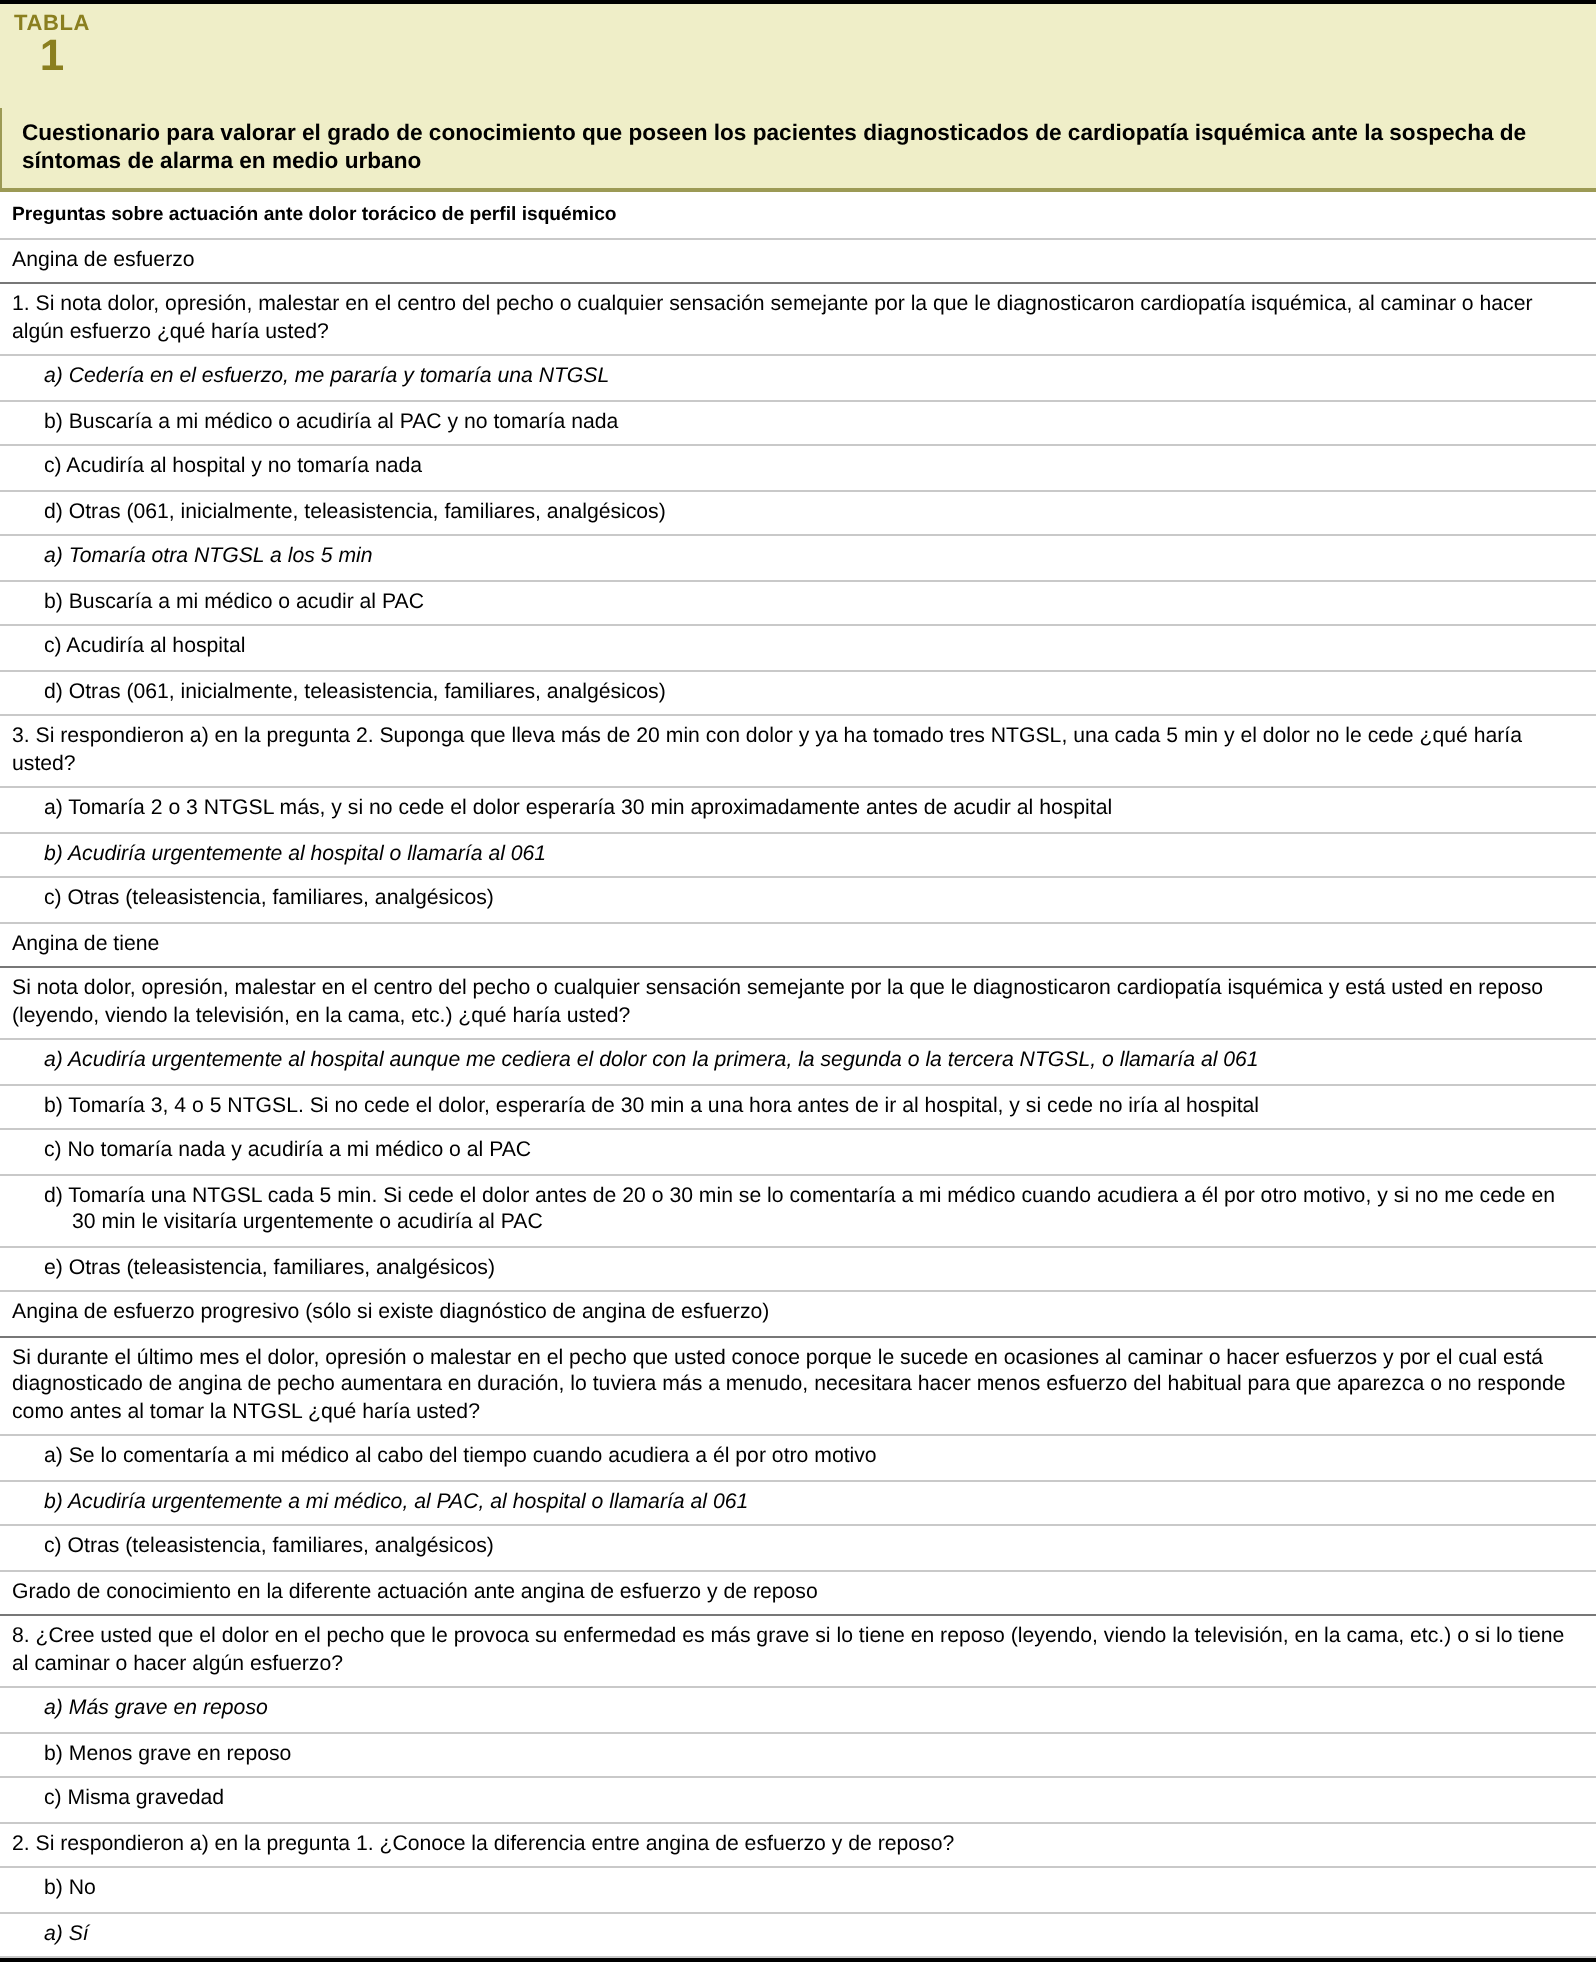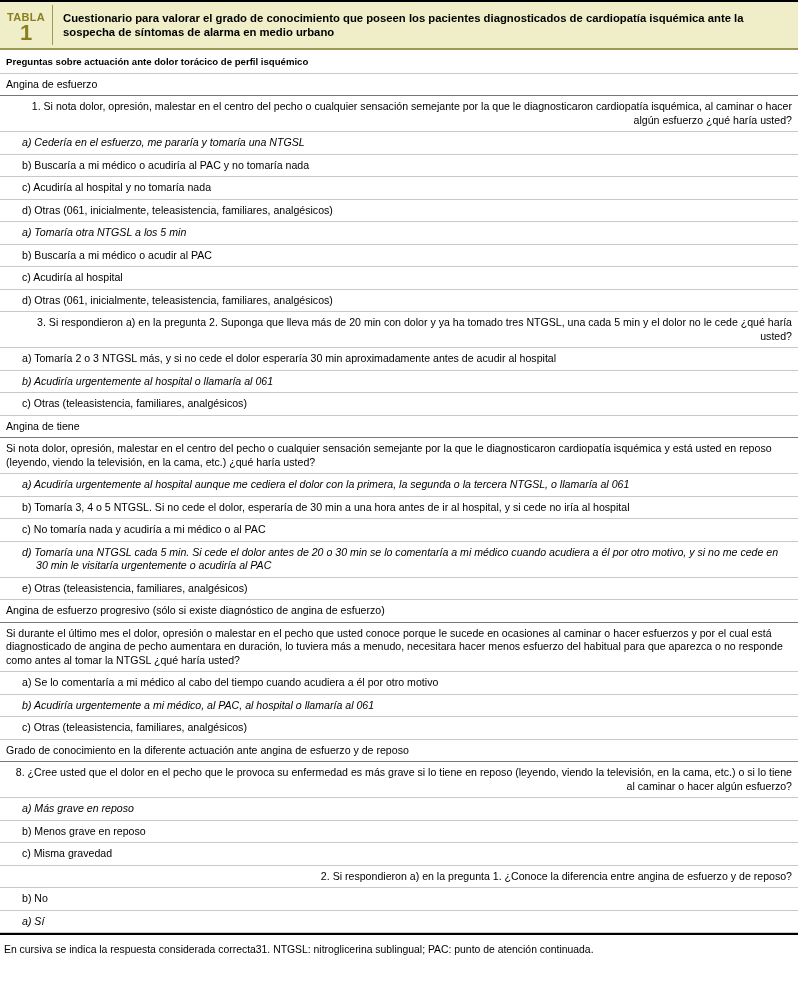--- a/index.html
+++ b/index.html
@@ -14,25 +14,26 @@
   }
   .page {
     width: 798px;
     box-sizing: border-box;
     padding: 0;
   }
 
   
   .table-header {
     display: flex;
-    align-items: center;
+    align-items: flex-start;
     background: #efeec8;
     border-top: 2px solid #000;
     border-bottom: 2px solid #9c9a55;
     min-height: 46px;
+    flex-direction: column;
   }
   .table-number-box {
     width: 52px;
     flex: 0 0 52px;
     background: #efeec8;
     text-align: center;
     padding-top: 4px;
     box-sizing: border-box;
   }
   .table-number-label {
@@ -79,36 +80,34 @@
   }
   .row.subhead {
     font-weight: bold;
     font-size: 9.6px;
     border-bottom: 1px solid #c9c9c9;
     padding-top: 5px;
     padding-bottom: 4px;
   }
   .row.question {
     font-weight: normal;
-    text-align: right;
   }
   .row.answer {
     padding-left: 22px;
   }
   .row.answer.correct {
     font-style: italic;
   }
   .row.intro {
     font-weight: normal;
   }
   .hang {
     display: block;
     padding-left: 14px;
     text-indent: -14px;
-    font-style: italic;
   }
 
   
   .footnote {
     font-size: 10.4px;
     line-height: 14px;
     padding: 8px 4px 6px 4px;
   }
 </style>
 </head>

